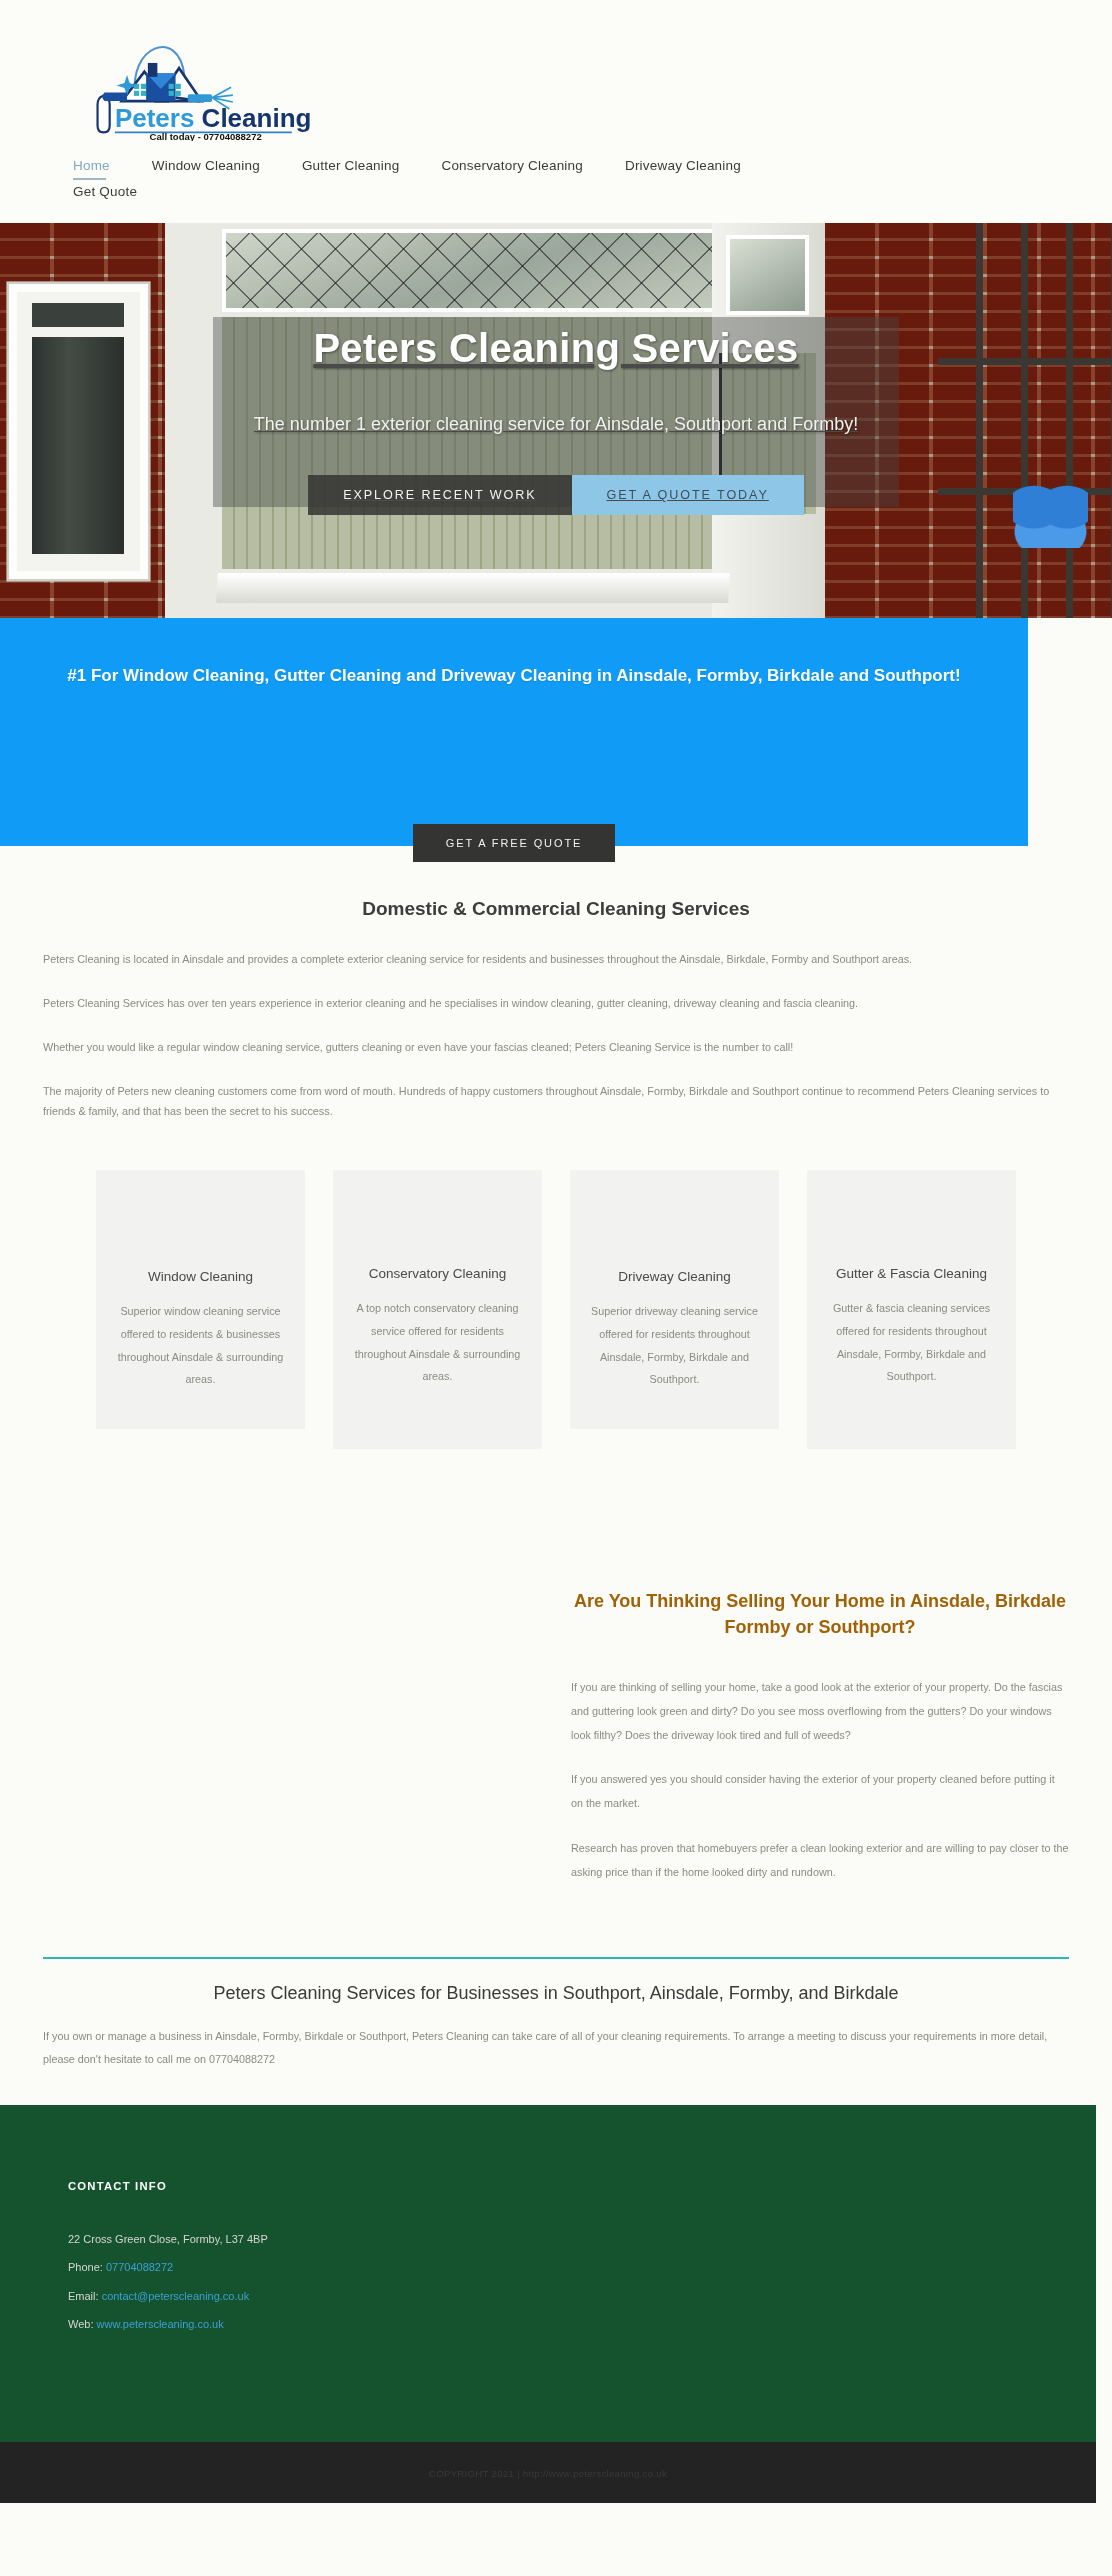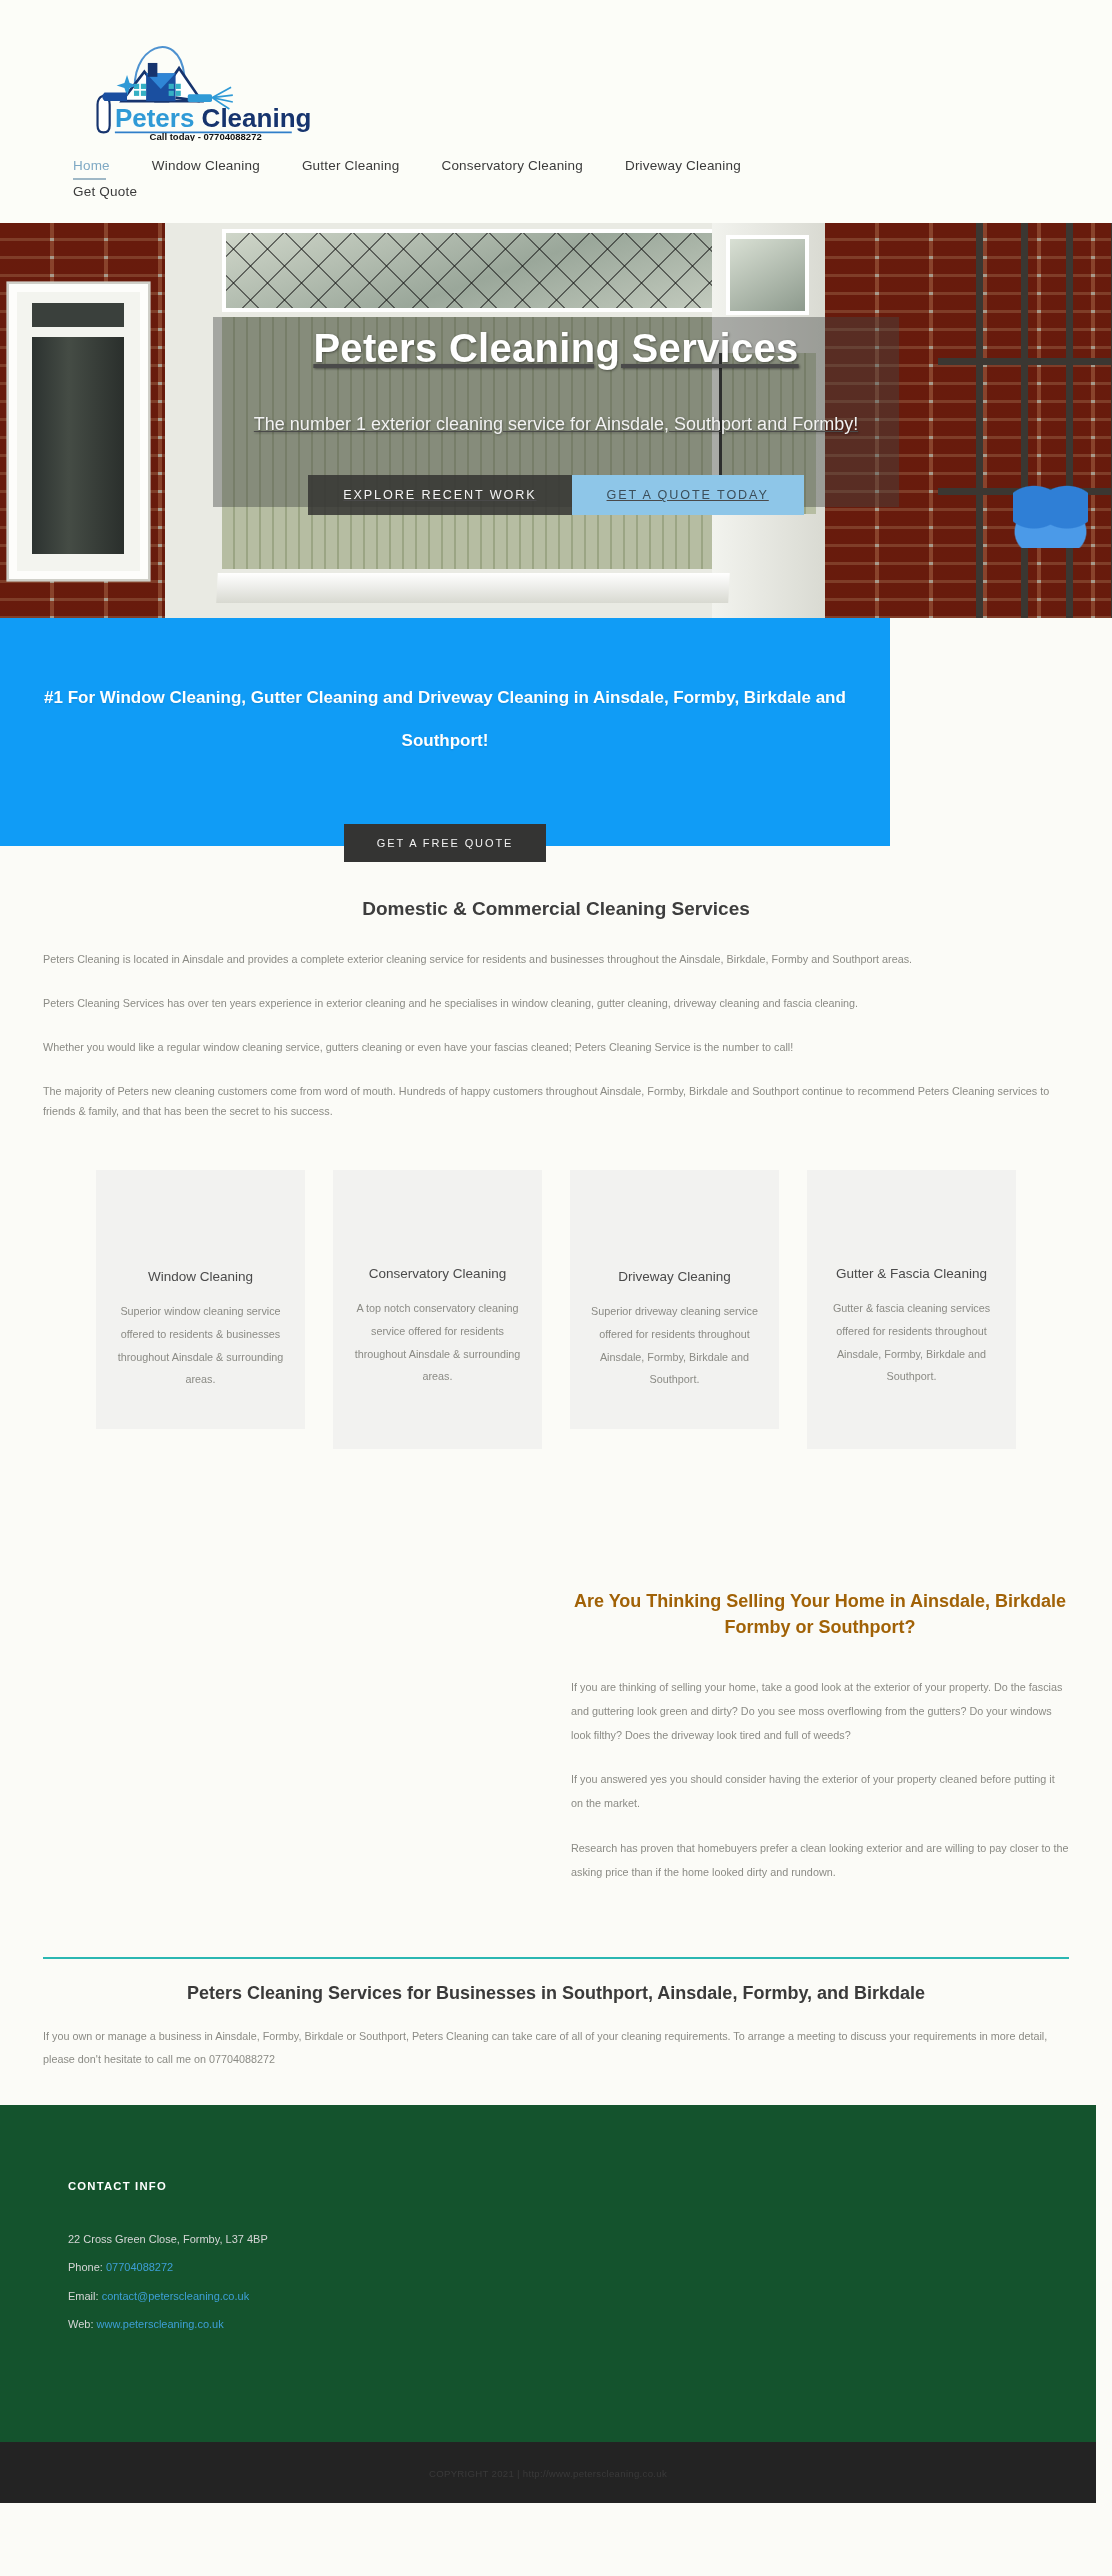--- a/index.html
+++ b/index.html
@@ -219,22 +219,22 @@
     letter-spacing:1.9px;
     padding:13px 35px;
     border:none;
     cursor:pointer;
     font-family:inherit;
   }
 
   
   .blue-banner {
     background:#109cf6;
-    width:890px;
-    padding:59px 0 0 0;
+    width:1028px;
+    padding:37px 0 0 0;
     text-align:center;
     position:relative;
     height:228px;
   }
   .blue-banner h2 {
     color:#ffffff;
     font-size:17px;
     font-weight:bold;
     line-height:2.5;
     max-width:1025px;
@@ -343,21 +343,21 @@
     margin:52px 43px 0 43px;
     height:1.7px;
     background:#2bb7b2;
   }
   .biz {
     padding:24px 43px 35px 43px;
   }
   .biz h2 {
     text-align:center;
     font-size:18px;
-    font-weight:bold;
+    font-weight:normal;
     color:#3a3a3a;
     margin-bottom:21px;
   }
   .biz p {
     font-size:10.8px;
     line-height:2.1;
     color:#8b8b85;
   }
 
   

